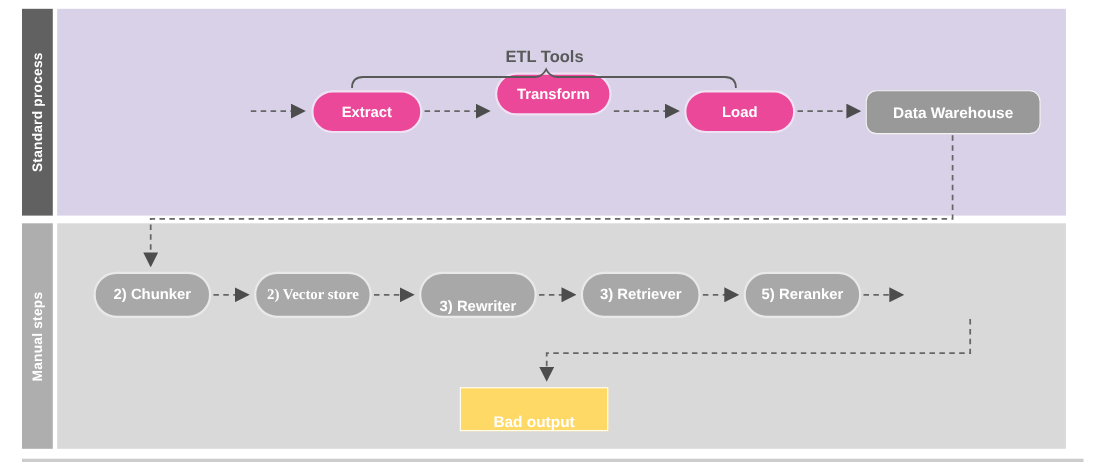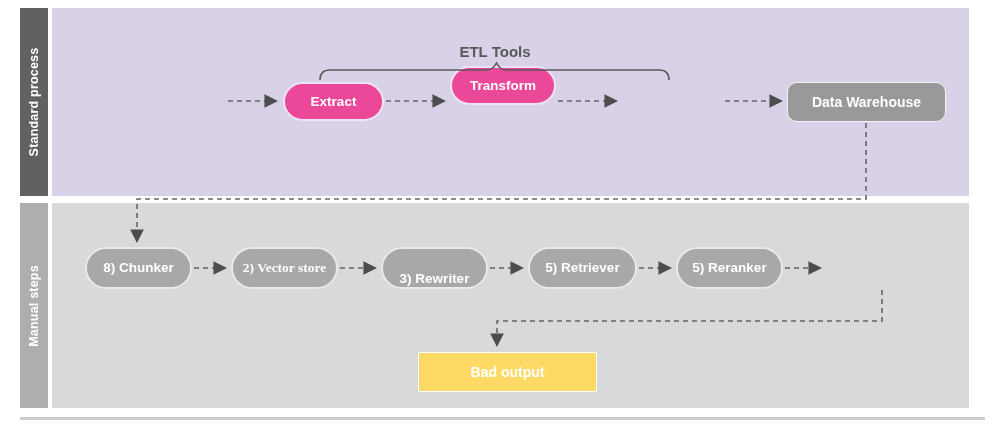--- a/index.html
+++ b/index.html
@@ -48,21 +48,21 @@
   #n-extract        { left:283px; top:82px;  width:101px; height:39px; }
   #n-transform      { left:450px; top:66px;  width:106px; height:39px; }
   #n-load           { left:622px; top:82px;  width:101px; height:39px; }
   #n-data-warehouse { left:787px; top:82px;  width:159px; height:40px;border-radius:10px; }
   #n-chunker        { left:85px;  top:247px; width:107px; height:42px; }
   #n-vector-store   { left:231px; top:247px; width:107px; height:42px;font-family:Liberation Serif, serif; }
   #n-rewriter       { left:381px; top:247px; width:107px; height:42px;align-items:flex-end; }
   #n-retriever      { left:528px; top:247px; width:109px; height:42px; }
   #n-reranker       { left:676px; top:247px; width:107px; height:42px;justify-content:center; }
   #n-consolidator   { left:826px; top:247px; width:111px; height:42px; }
-  #n-bad-output     { left:418px; top:352px; width:179px; height:40px; }
+  #n-bad-output     { left:418px; top:352px; width:135px; height:40px;align-items:flex-end; }
 </style>
 </head>
 <body>
 
 <div class="page">
 
   <div class="lane-bar lane1-bar">
     <span class="rot">Standard process</span>
   </div>
   <div class="lane-body lane1-body"></div>
@@ -75,35 +75,38 @@
   <div class="page-edge-line"></div>
 
   <div class="bracket-label">ETL Tools</div>
 
   <div class="node pill etl-pill" id="n-extract">
     <span>Extract</span>
   </div>
   <div class="node pill etl-pill" id="n-transform">
     <span>Transform</span>
   </div>
+  <div class="node pill etl-pill" id="n-load">
+    <span>Load</span>
+  </div>
   <div class="node rect-node" id="n-data-warehouse">
     <span>Data Warehouse</span>
   </div>
 
   <div class="node pill gray-pill" id="n-chunker">
-    <span class="lbl">8) Chunker</span>
+    <span class="lbl">2) Chunker</span>
   </div>
   <div class="node pill gray-pill" id="n-vector-store">
     <span class="lbl">2) Vector store</span>
   </div>
   <div class="node pill gray-pill" id="n-rewriter">
     <span class="lbl">3) Rewriter</span>
   </div>
   <div class="node pill gray-pill" id="n-retriever">
-    <span class="lbl">5) Retriever</span>
+    <span class="lbl">3) Retriever</span>
   </div>
   <div class="node pill gray-pill" id="n-reranker">
     <span class="lbl">5) Reranker</span>
   </div>
   <div class="node bad-node" id="n-bad-output">
     <span>Bad output</span>
   </div>
 
   <svg class="connectors" width="1003" height="430" viewBox="0 0 1003 430">
     <defs>

